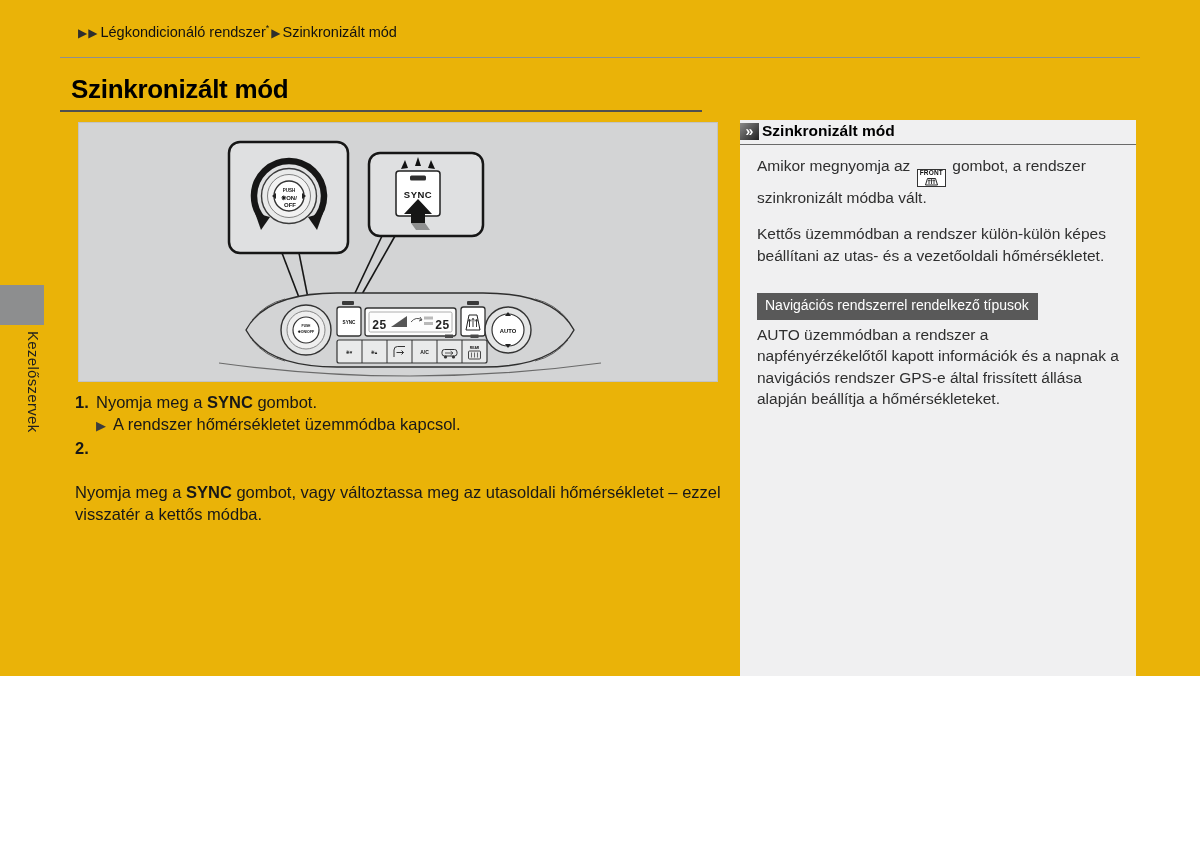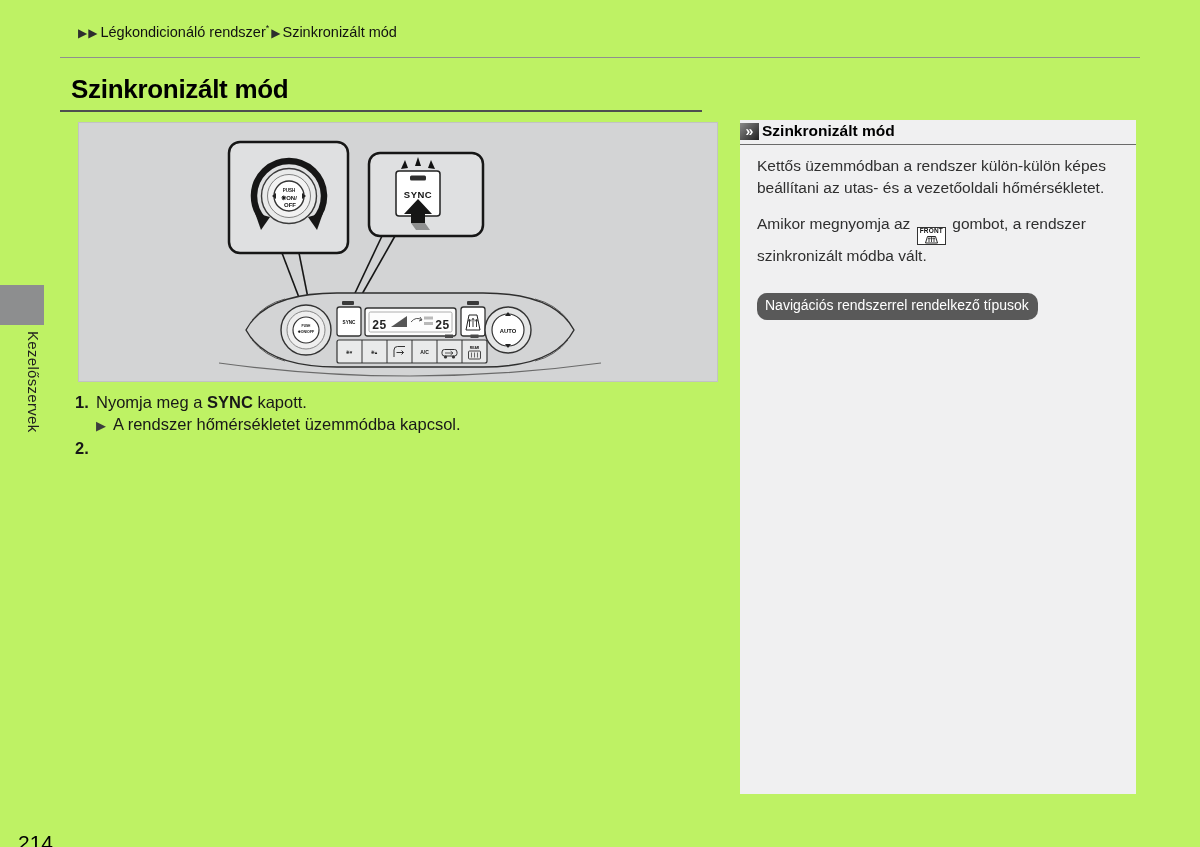--- a/index.html
+++ b/index.html
@@ -1,18 +1,18 @@
 <!DOCTYPE html>
 <html><head>
 <meta charset="utf-8">
 <style>
   * { margin:0; padding:0; box-sizing:border-box; }
   html,body { background:#ffffff; }
   .page {
-    position:relative; width:1200px; height:847px; background:#bef264;
+    position:relative; width:1200px; height:676px; background:#eab308;
     font-family:"Liberation Sans", sans-serif; color:#1a1a1a; overflow:hidden;
   }
   
   .breadcrumb { position:absolute; left:78px; top:23px; font-size:14.5px; color:#111; }
   .breadcrumb .chev { color:#2e2e2e; font-size:12px; letter-spacing:1px; margin-right:2px; }
   .breadcrumb .sep  { color:#2e2e2e; font-size:12px; margin:0 2px; }
   .breadcrumb sup { font-size:9px; }
   .rule-top   { position:absolute; left:60px; top:57px;  width:1080px; height:1px; background:#8f8f8f; }
   .page-title { position:absolute; left:71px; top:74px; font-size:26px; font-weight:bold; letter-spacing:-0.3px; color:#000; }
   .rule-title { position:absolute; left:60px; top:110px; width:642px; height:2px; background:#4f4f4f; }
@@ -37,21 +37,21 @@
     border-bottom:1.5px solid #6a6a6a; }
   .chev-box { width:19px; height:17px; flex:0 0 19px; background:linear-gradient(135deg,#8a8a8a,#1f1f1f);
     color:#fff; font-size:14px; font-weight:bold; line-height:16px; text-align:center; }
   .sidebar-header .h-label { font-size:15.5px; font-weight:bold; color:#000; }
   .sidebar-content { padding:10px 14px 0 17px; font-size:15.5px; line-height:21.5px; color:#2f2f2f; }
   .sidebar-content p { margin-bottom:15px; }
   .front-chip { display:inline-flex; flex-direction:column; align-items:center;
     border:1.2px solid #333; background:#fff; padding:0 2px; vertical-align:-4px; line-height:1; margin:0 2px; }
   .front-chip .front-label { font-size:6.5px; font-weight:bold; color:#111; letter-spacing:0.2px; }
   .badge { display:inline-block; background:#595959; color:#fff; font-size:14px;
-    padding:2px 9px 3px 8px; margin:12px 0 4px 0;border-radius:10px; }
+    padding:2px 9px 3px 8px; margin:12px 0 4px 0; }
 
   
   .side-tab { position:absolute; left:0; top:285px; width:44px; height:40px; background:#8d8e8f; }
   .vtext { position:absolute; left:42px; top:331px; transform:rotate(90deg); transform-origin:0 0;
     font-size:15px; color:#1f1f1f; white-space:nowrap; letter-spacing:0.3px; }
 
   .pagenum { position:absolute; left:18px; top:831px; font-size:21px; font-weight:normal; color:#000; }
 </style>
 </head>
 <body>
@@ -174,51 +174,53 @@
           <polygon points="429,225 426,221 432,221" fill="#222"></polygon>
           <text x="429" y="209.5" font-size="5.8" font-weight="bold" text-anchor="middle" fill="#111">AUTO</text>
         </g>
       </g>
     </svg>
   </div>
 
   <div class="body-col">
     <div class="step">
       <span class="num">1.</span>
-      <span><span>Nyomja meg a </span><b class="syncword">SYNC</b><span> kapott.</span></span>
+      <span><span>Nyomja meg a </span><b class="syncword">SYNC</b><span> gombot.</span></span>
     </div>
     <div class="result">
       <span class="tri">▶</span>
       <span>A rendszer hőmérsékletet üzemmódba kapcsol.</span>
     </div>
     <div class="step">
       <span class="num">2.</span>
     </div>
+    <p class="outro"><span>Nyomja meg a </span><b class="syncword">SYNC</b><span> gombot, vagy változtassa meg az utasoldali hőmérsékletet – ezzel visszatér a kettős módba.</span></p>
   </div>
 
   <div class="sidebar">
     <div class="sidebar-header">
       <span class="chev-box">»</span>
       <span class="h-label">Szinkronizált mód</span>
     </div>
     <div class="sidebar-content">
-      <p>Kettős üzemmódban a rendszer külön-külön képes beállítani az utas- és a vezetőoldali hőmérsékletet.</p>
       <p>
         <span>Amikor megnyomja az</span>
         <span class="front-chip">
           <span class="front-label">FRONT</span>
           <svg width="15" height="9" viewBox="0 0 15 9">
             <path d="M1.5 8 L3.5 1.5 H11.5 L13.5 8 Z" fill="none" stroke="#111" stroke-width="0.9"></path>
             <path d="M5 7 V3.5 M7.5 7 V3 M10 7 V3.5" stroke="#111" stroke-width="0.8"></path>
             <path d="M4 4.2 l1 -1.6 1 1.6 M6.5 3.7 l1 -1.6 1 1.6 M9 4.2 l1 -1.6 1 1.6" fill="none" stroke="#111" stroke-width="0.7"></path>
           </svg>
         </span>
         <span>gombot, a rendszer szinkronizált módba vált.</span>
       </p>
+      <p>Kettős üzemmódban a rendszer külön-külön képes beállítani az utas- és a vezetőoldali hőmérsékletet.</p>
       <div class="badge">Navigációs rendszerrel rendelkező típusok</div>
+      <p>AUTO üzemmódban a rendszer a napfényérzékelőtől kapott információk és a napnak a navigációs rendszer GPS-e által frissített állása alapján beállítja a hőmérsékleteket.</p>
     </div>
   </div>
 
   <div class="side-tab"></div>
   <div class="vtext">Kezelőszervek</div>
 
   <div class="pagenum">214</div>
 </div>
 
 </body></html>

